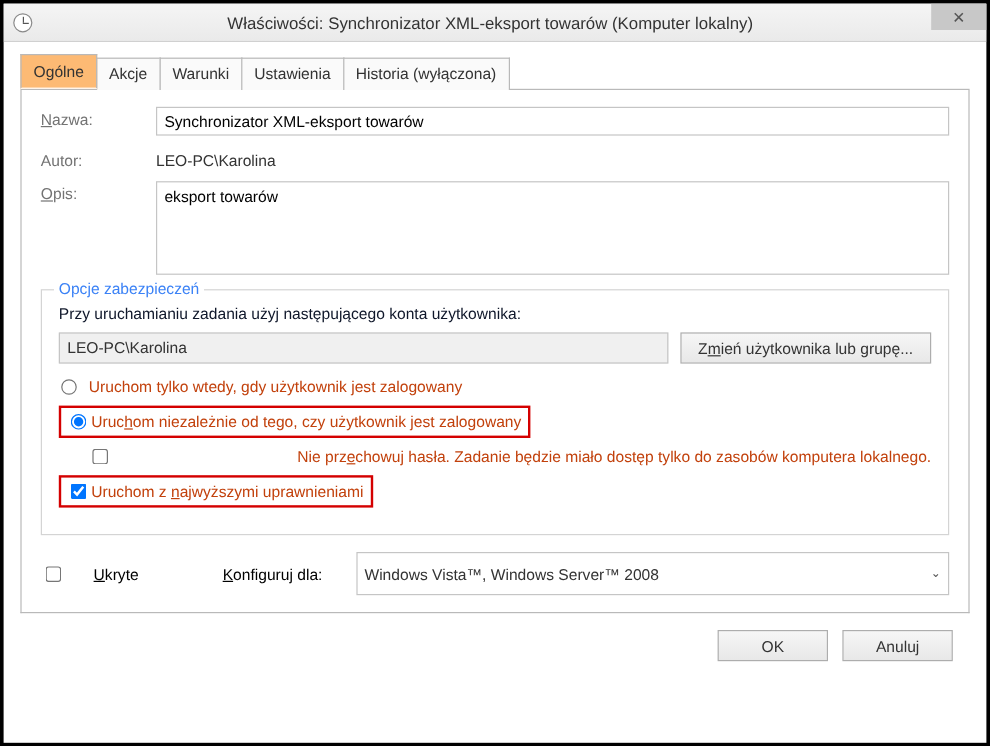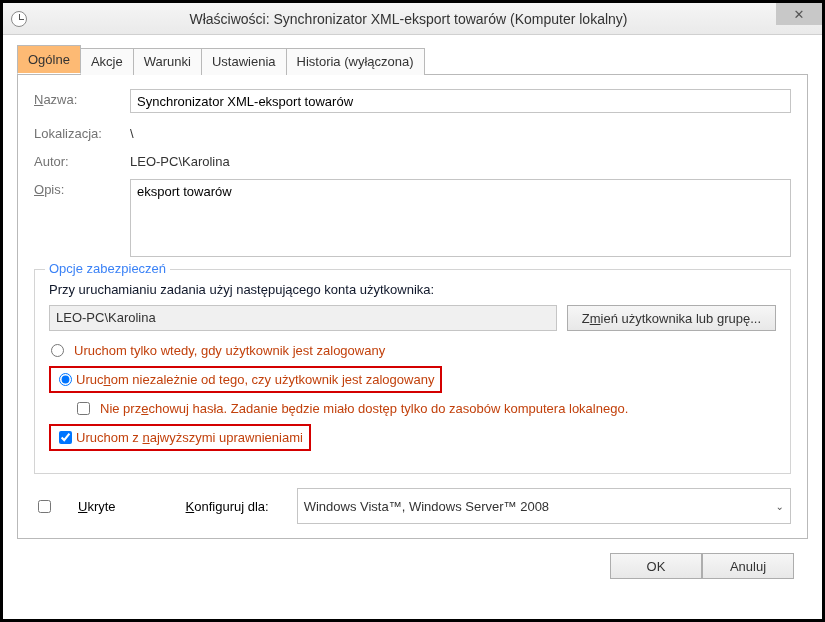--- a/index.html
+++ b/index.html
@@ -193,20 +193,21 @@
       color: #c2410c;
     }
     .highlight {
       border: 2px solid #d40000;
       padding: 4px 6px;
       display: inline-flex;
       align-items: center;
     }
     .indent {
       margin-left: 26px;
+      justify-content: space-between;
     }
     .bottom-row {
       display: flex;
       align-items: center;
       gap: 24px;
       margin-top: 14px;
     }
     .config-label {
       margin-left: 46px;
       margin-right: 4px;
@@ -222,20 +223,21 @@
       justify-content: space-between;
       color: #333;
     }
     .chevron {
       font-size: 10px;
       color: #555;
     }
     .dialog-buttons {
       display: flex;
       justify-content: flex-end;
+      gap: 12px;
       padding: 14px 14px 0 14px;
     }
     .dialog-buttons .btn {
       min-width: 92px;
       text-align: center;
     }
     .u { text-decoration: underline; }
   </style>
 </head>
 <body>
@@ -257,24 +259,20 @@
     <div class="tab">Historia (wyłączona)</div>
   </div>
 
   <div class="tab-body">
 
     <div class="form-row">
       <div class="form-label"><span class="u">N</span>azwa:</div>
       <input class="text-input" type="text" value="Synchronizator XML-eksport towarów" style="">
     </div>
 
-    <div class="form-row">
-      <div class="form-label">Lokalizacja:</div>
-      <div class="static-val">\</div>
-    </div>
 
     <div class="form-row">
       <div class="form-label">Autor:</div>
       <div class="static-val">LEO-PC\Karolina</div>
     </div>
 
     <div class="form-row">
       <div class="form-label"><span class="u">O</span>pis:</div>
       <textarea class="textarea" style="">eksport towarów</textarea>
     </div>

